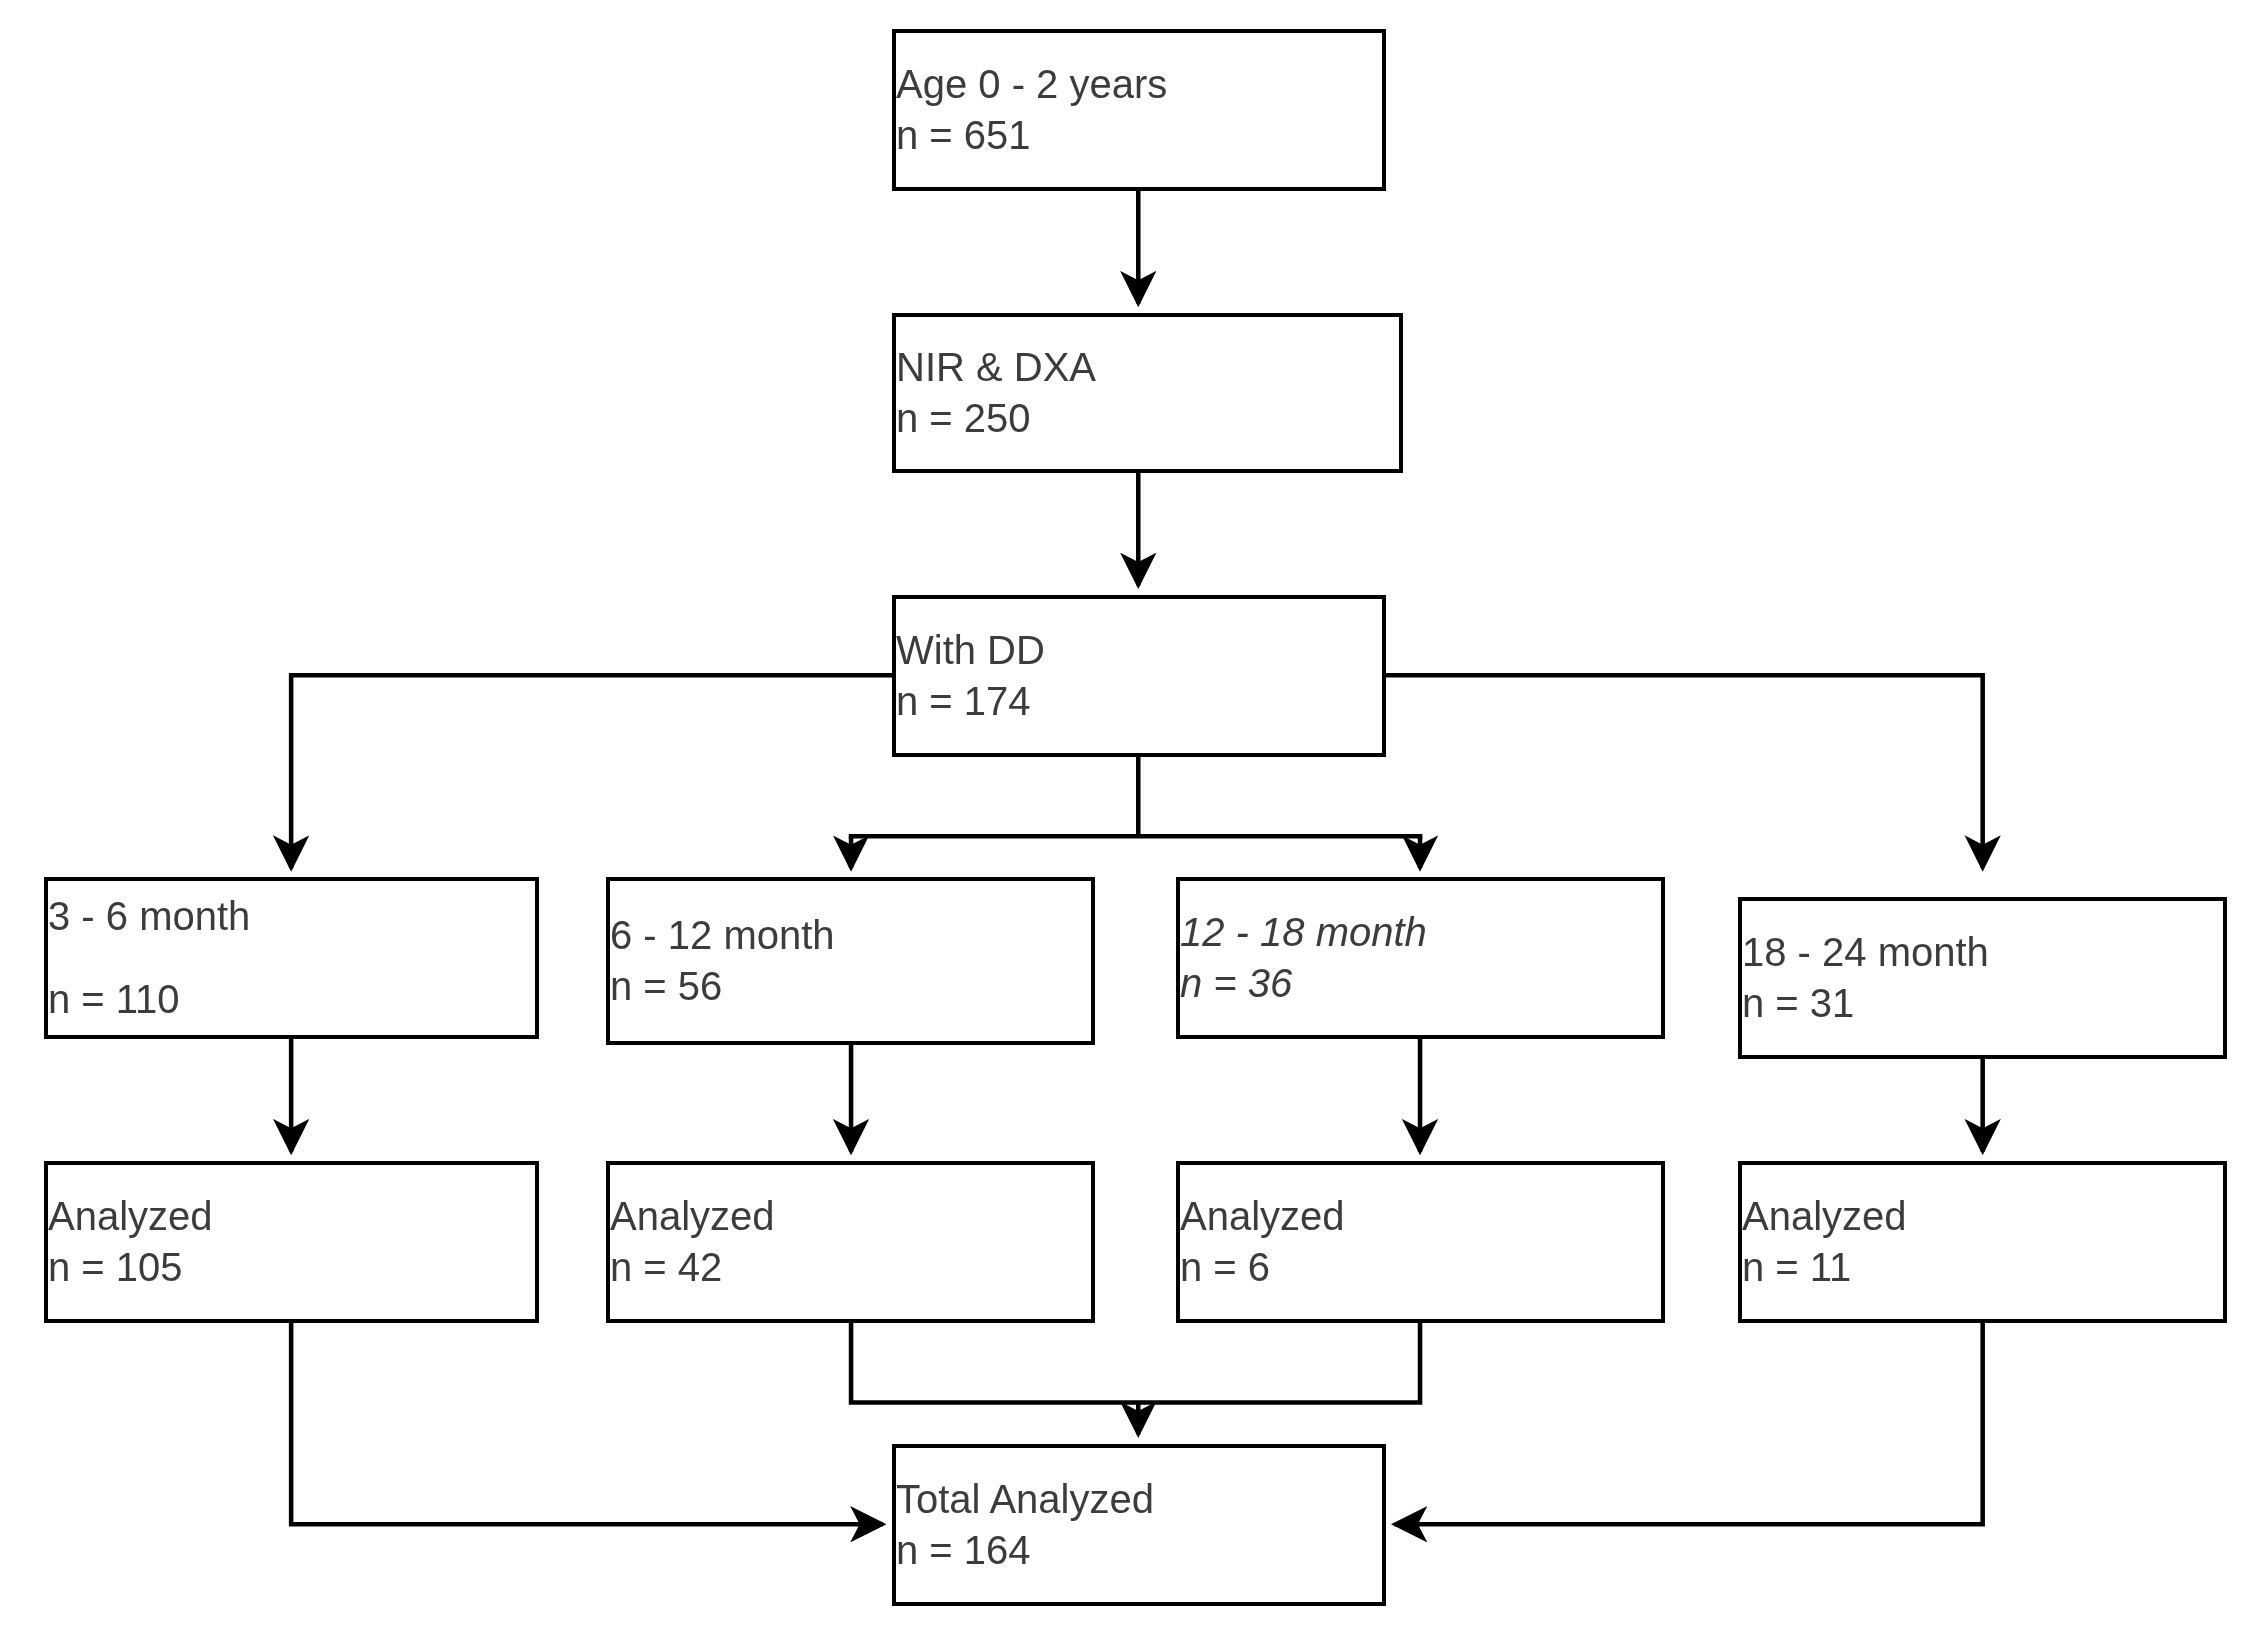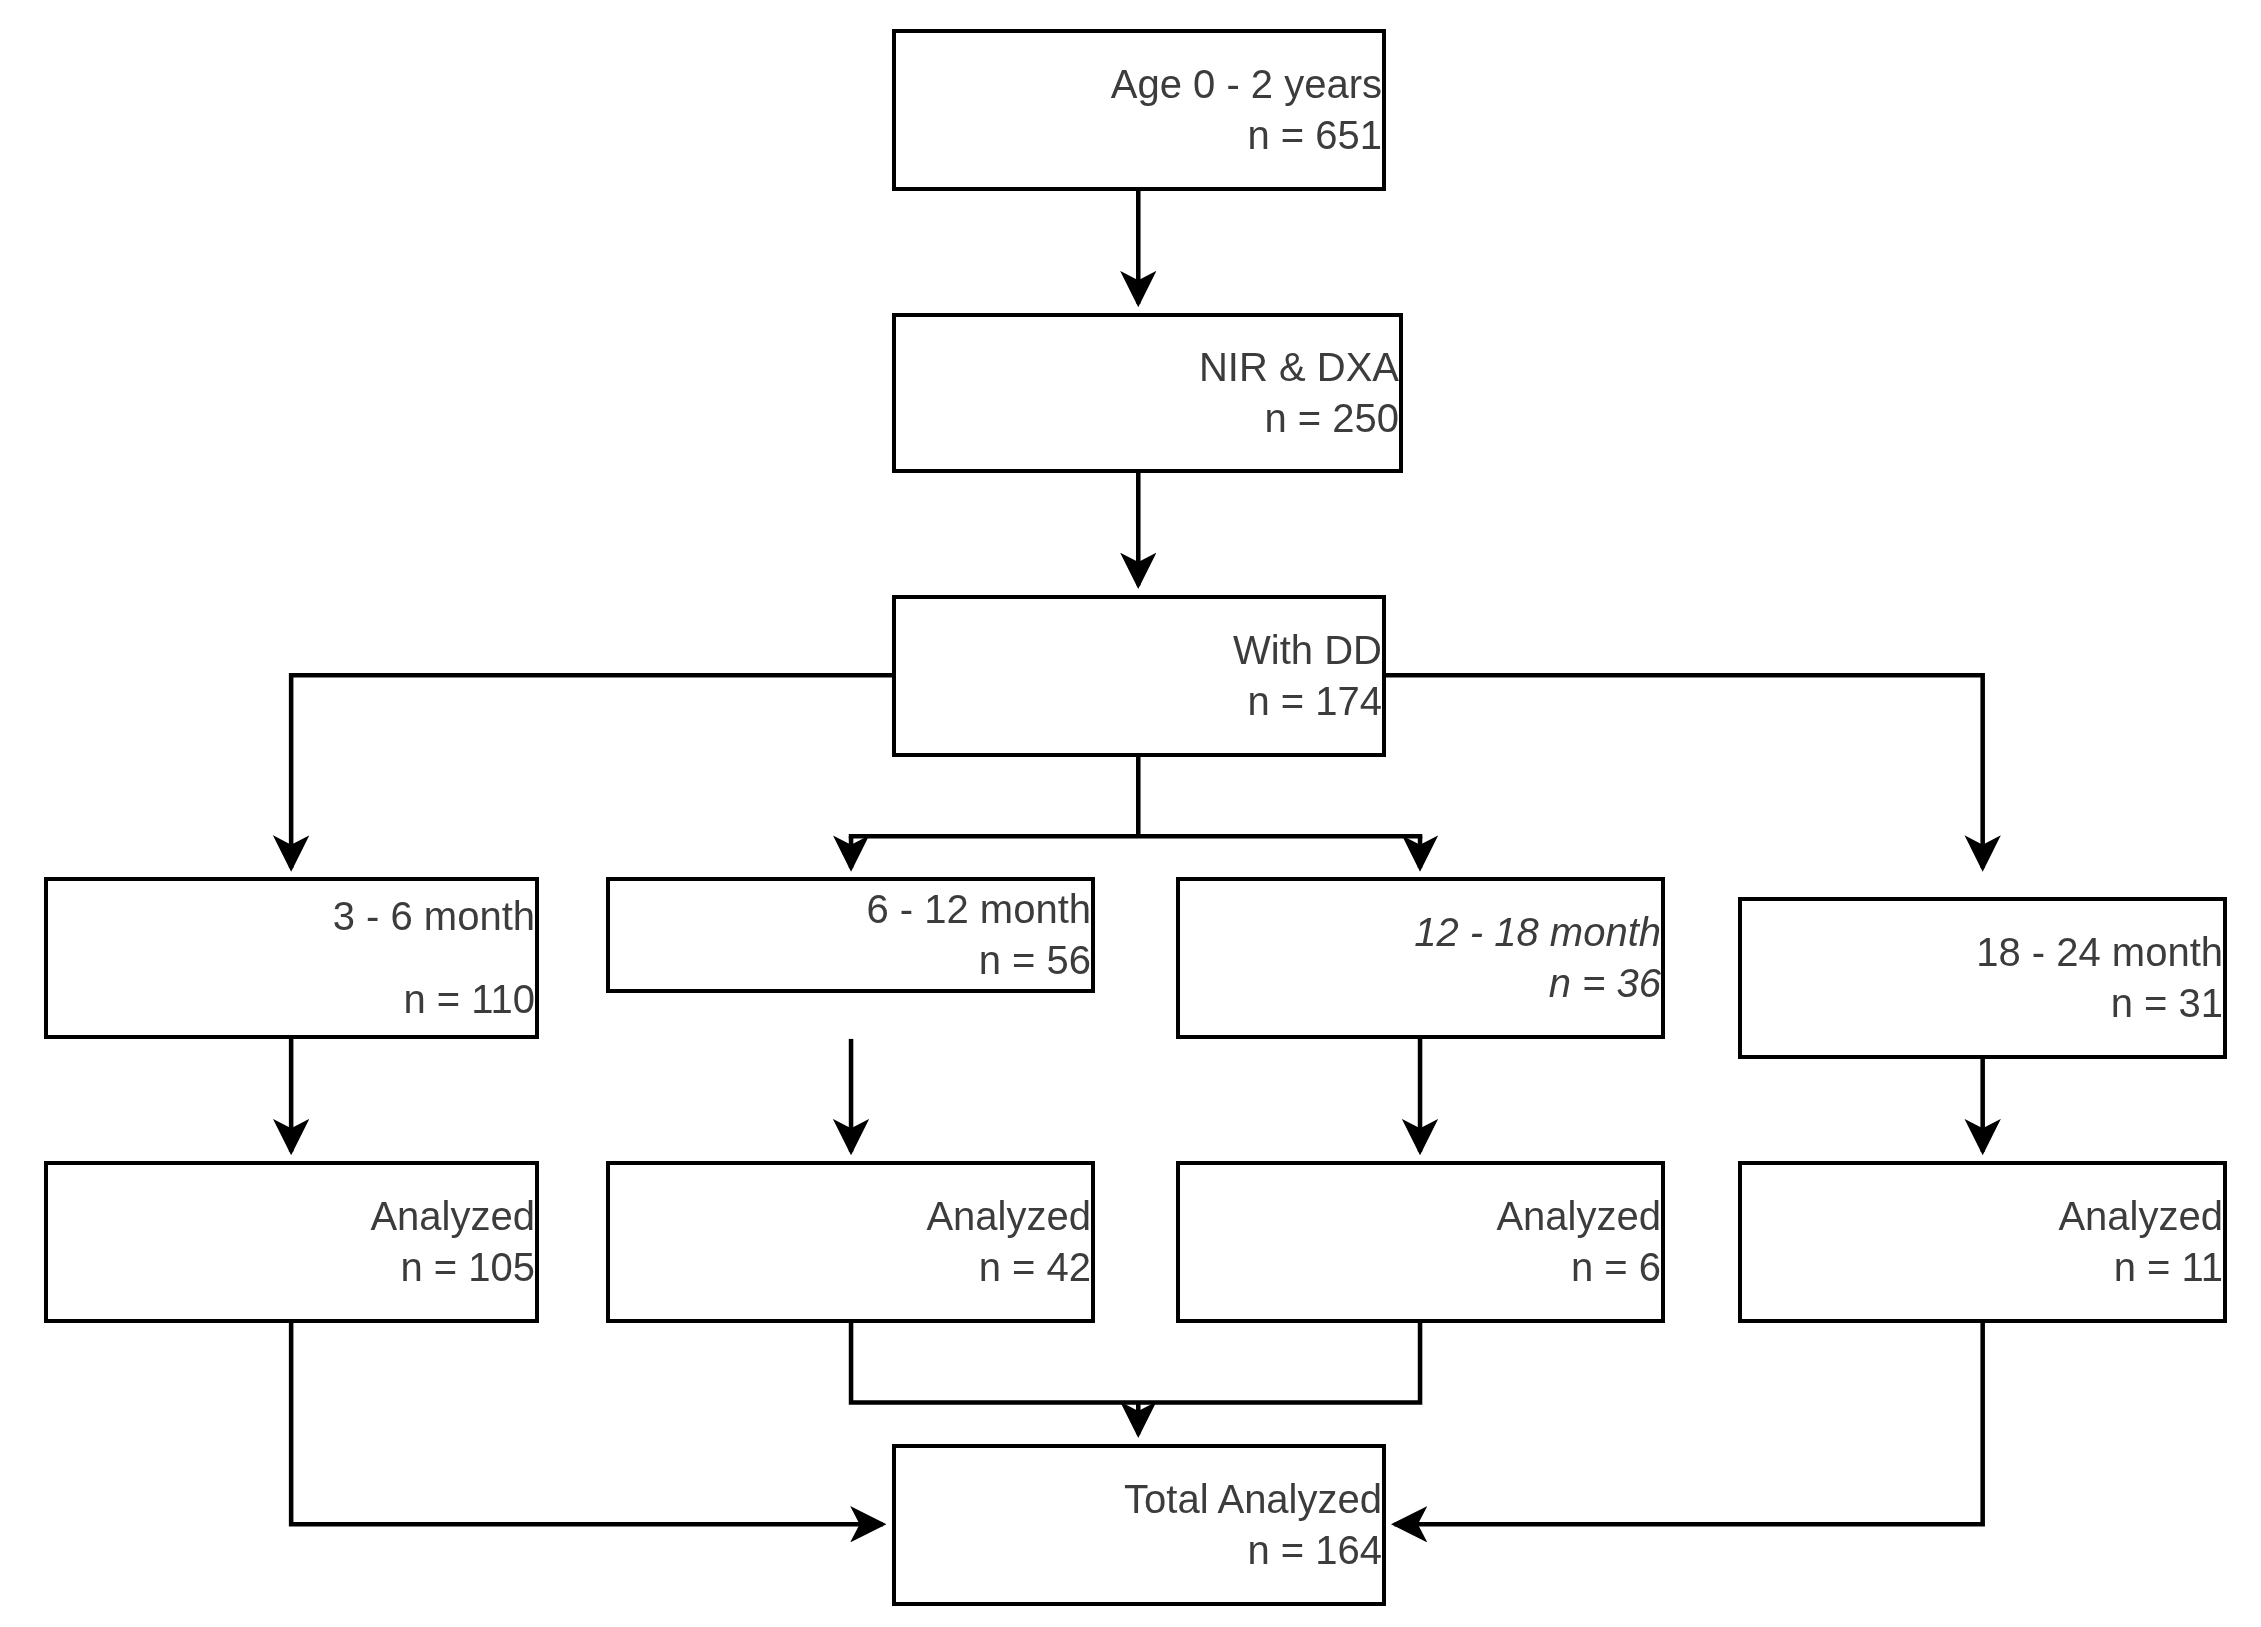--- a/index.html
+++ b/index.html
@@ -22,21 +22,21 @@
     width: 2262px;
     height: 1627px;
   }
   .node {
     position: absolute;
     box-sizing: border-box;
     border: 4.5px solid #000000;
     background: #ffffff;
     display: flex;
     flex-direction: column;
-    align-items: flex-end;
+    align-items: flex-start;
     justify-content: center;
     text-align: center;
     color: #3c3c3c;
     font-size: 40px;
     line-height: 51px;
   }
   .node span { display: block; }
 </style>
 </head>
 <body>
@@ -88,21 +88,21 @@
   <div class="node" style="left:892px; top:595px; width:494px; height:162px;">
     <span>With DD</span>
     <span>n = 174</span>
   </div>
 
   <div class="node" style="left:44px; top:877px; width:495px; height:162px;gap:32px;">
     <span>3 - 6 month</span>
     <span>n = 110</span>
   </div>
 
-  <div class="node" style="left:606px; top:877px; width:489px; height:116px;">
+  <div class="node" style="left:606px; top:877px; width:489px; height:168px;">
     <span>6 - 12 month</span>
     <span>n = 56</span>
   </div>
 
   <div class="node" style="left:1176px; top:877px; width:489px; height:162px;font-style:italic;">
     <span>12 - 18 month</span>
     <span>n = 36</span>
   </div>
 
   <div class="node" style="left:1738px; top:877px; width:489px; height:162px;margin-top:20px;">

